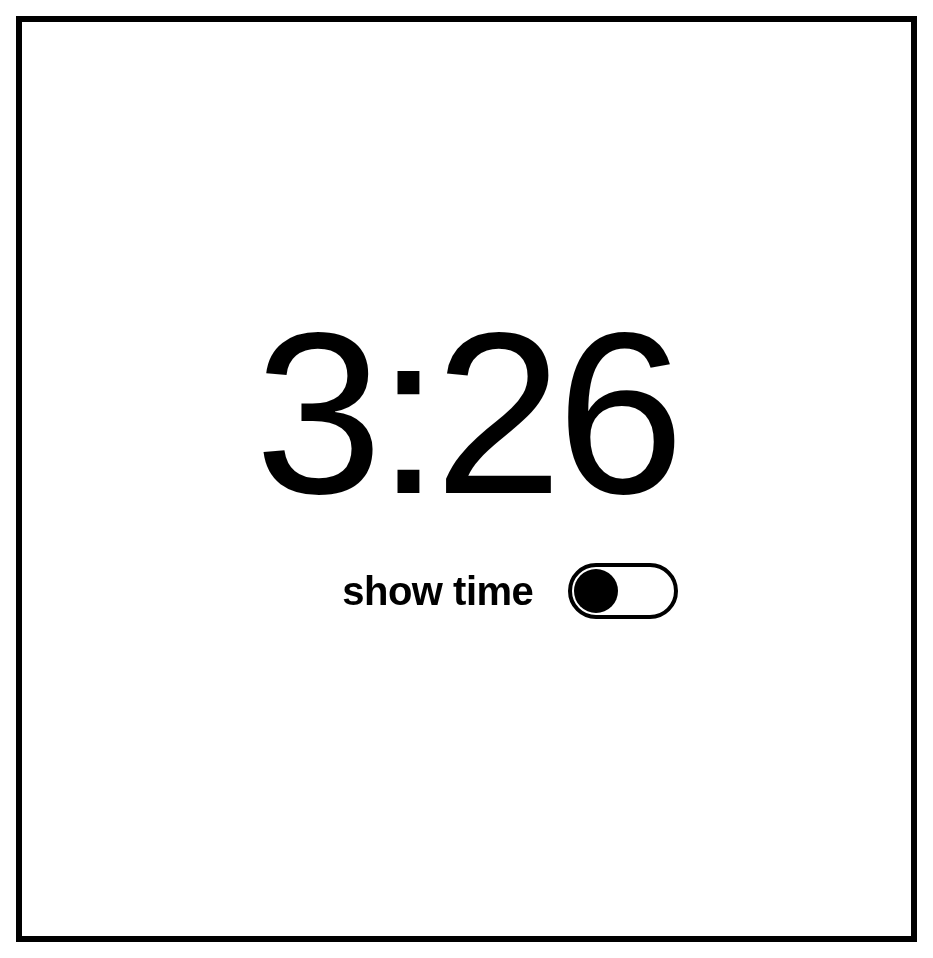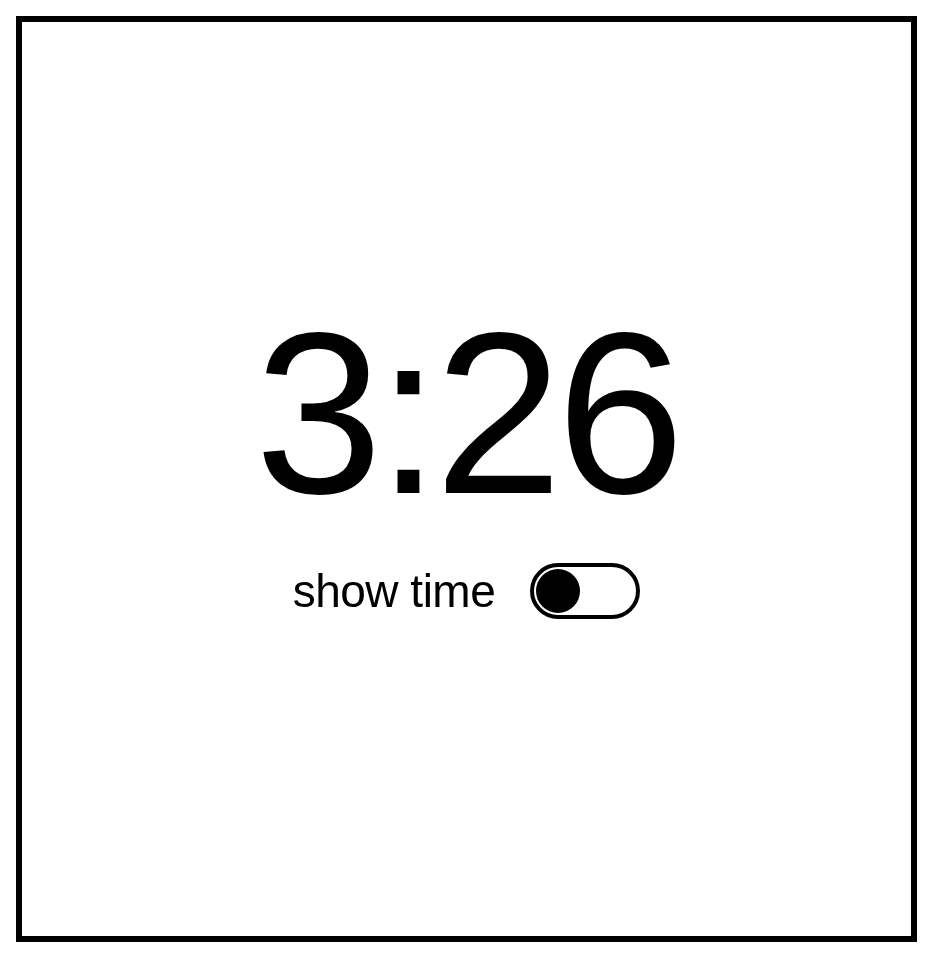--- a/index.html
+++ b/index.html
@@ -25,42 +25,42 @@
       display: flex;
       flex-direction: column;
       justify-content: center;
       align-items: center;
       position: relative;
     }
     
     .content {
       display: flex;
       flex-direction: column;
-      align-items: center;
+      align-items: flex-end;
       margin-top: -40px;
     }
     
     .time-display {
       font-size: 230px;
       font-weight: 500;
       color: #000000;
       line-height: 1;
       letter-spacing: -6px;
       margin-bottom: 34px;
     }
     
     .toggle-row {
       display: flex;
       align-items: center;
       gap: 35px;
     }
     
     .toggle-label {
-      font-size: 46px;
-      font-weight: 400;
+      font-size: 40px;
+      font-weight: 700;
       color: #000000;
       letter-spacing: -0.5px;
     }
     
     .toggle-switch {
       width: 110px;
       height: 56px;
       border: 4px solid #000000;
       border-radius: 28px;
       position: relative;

